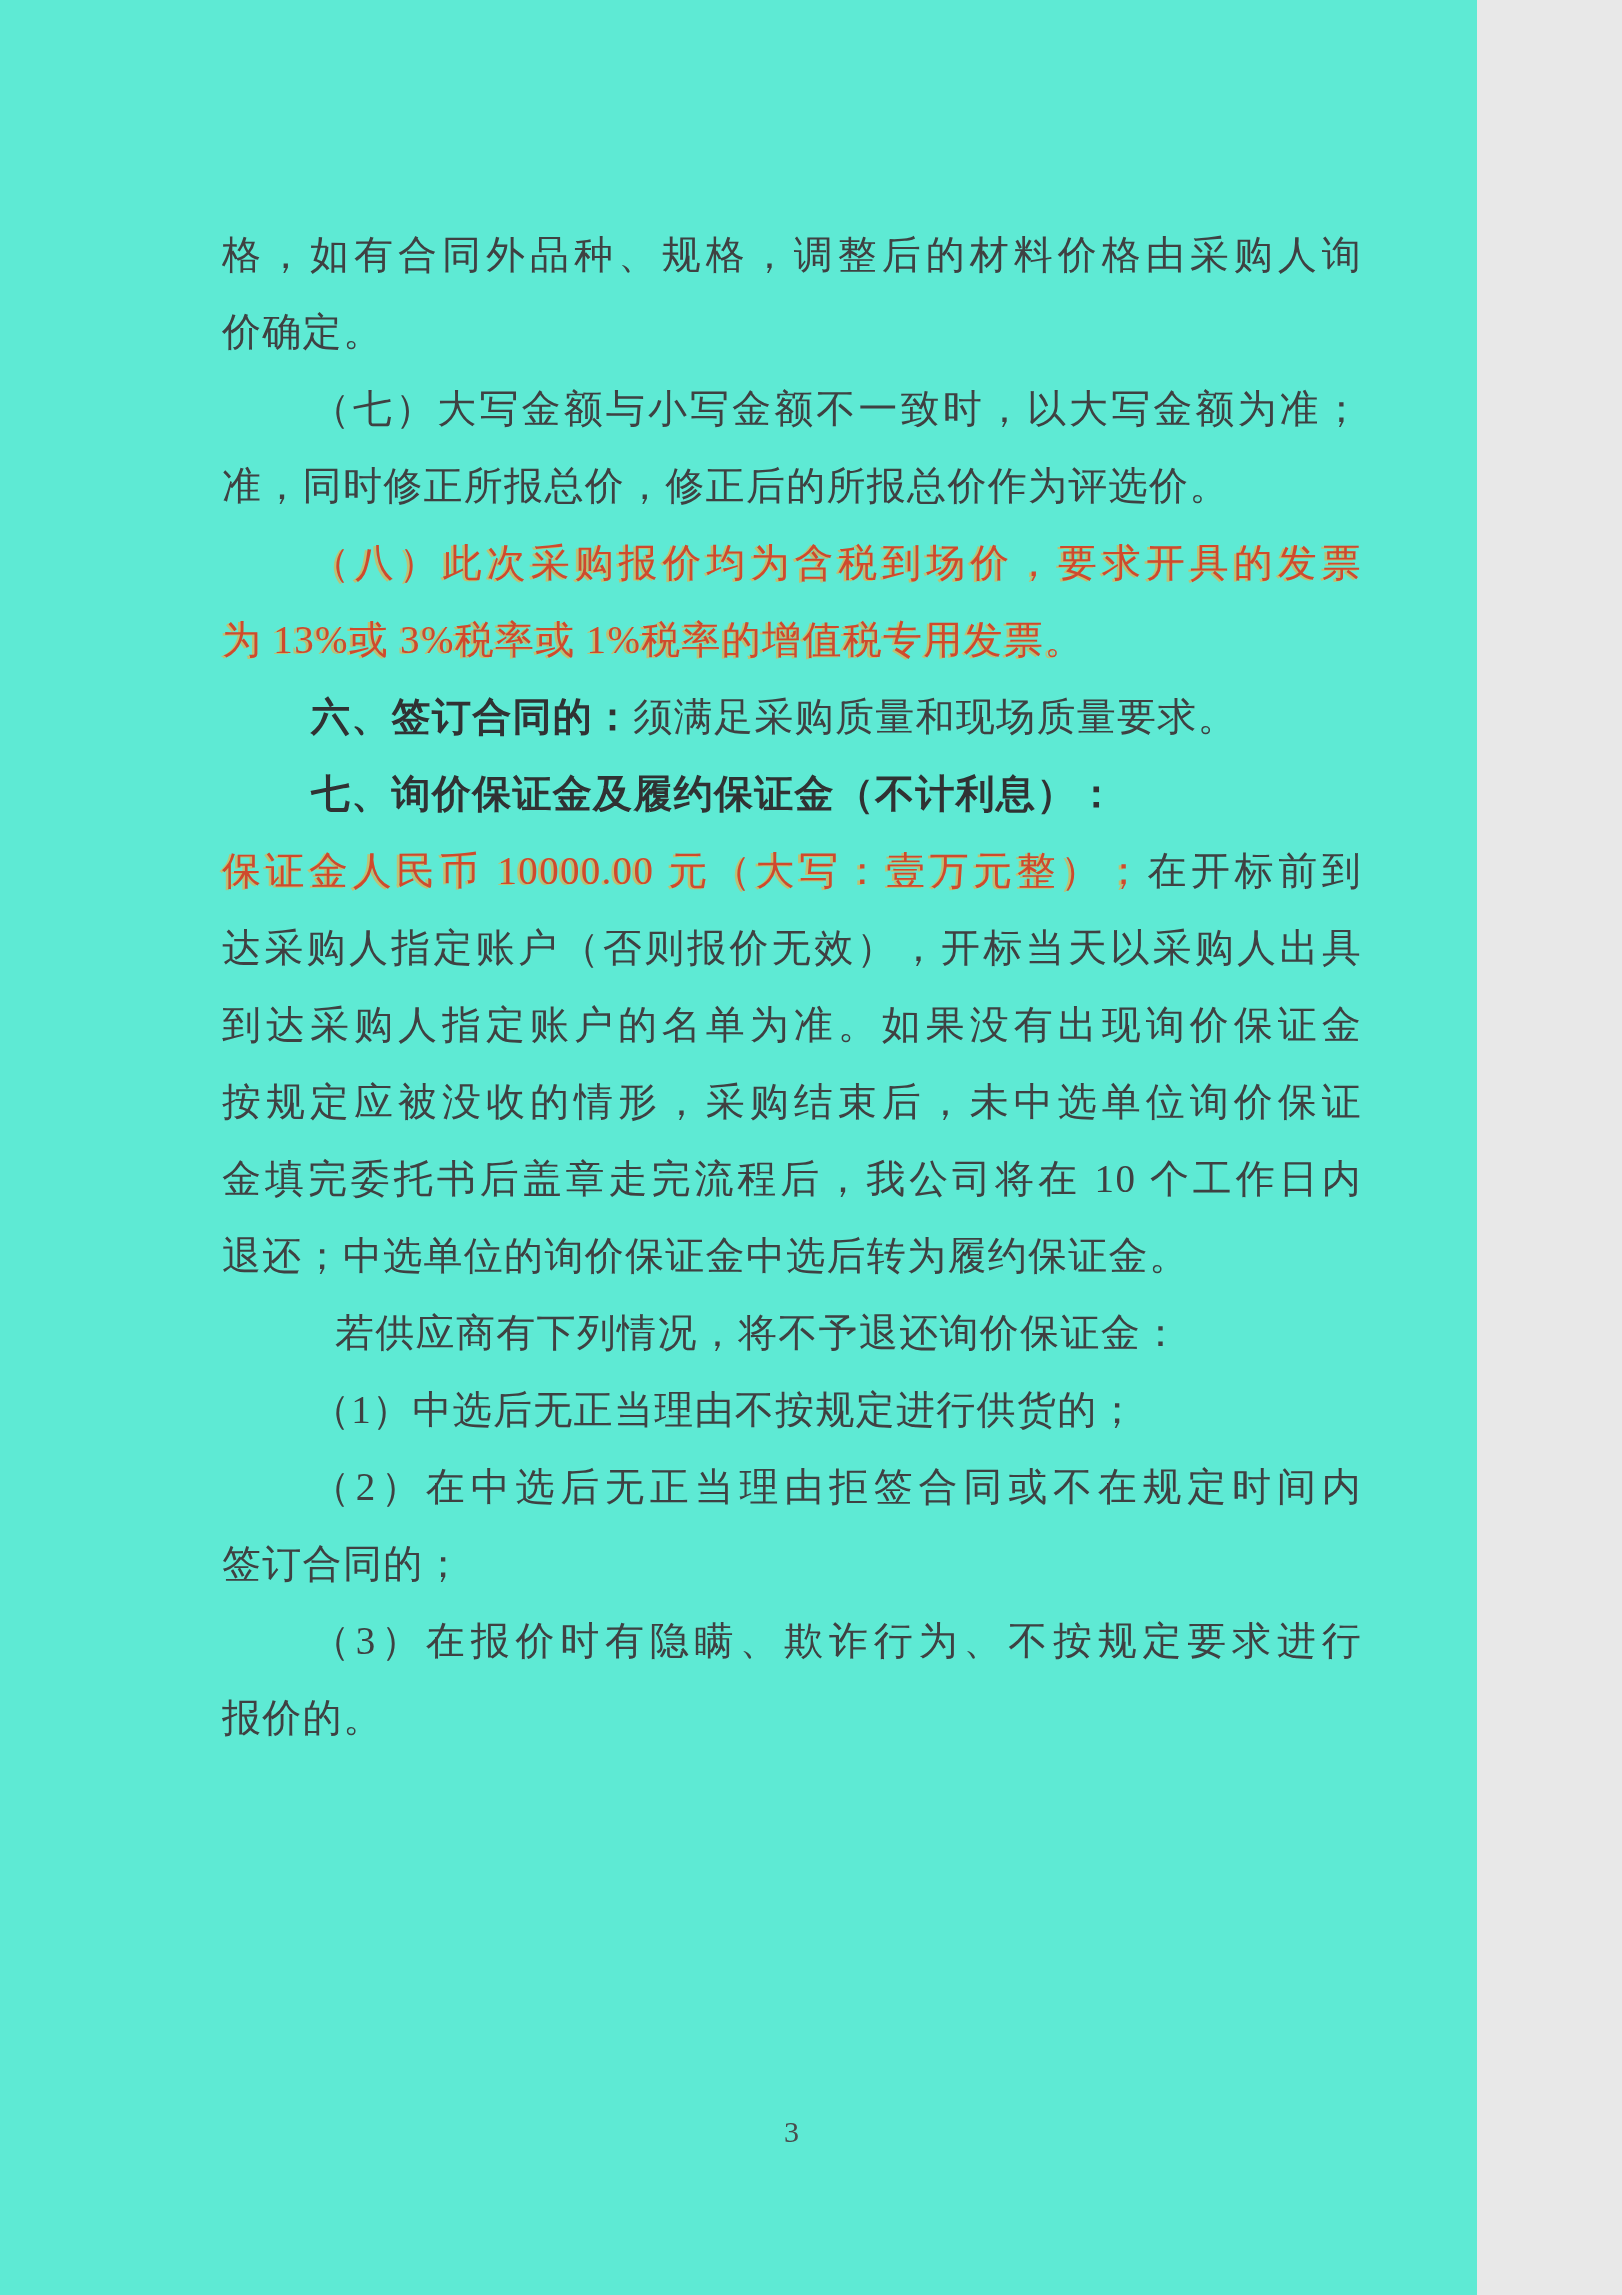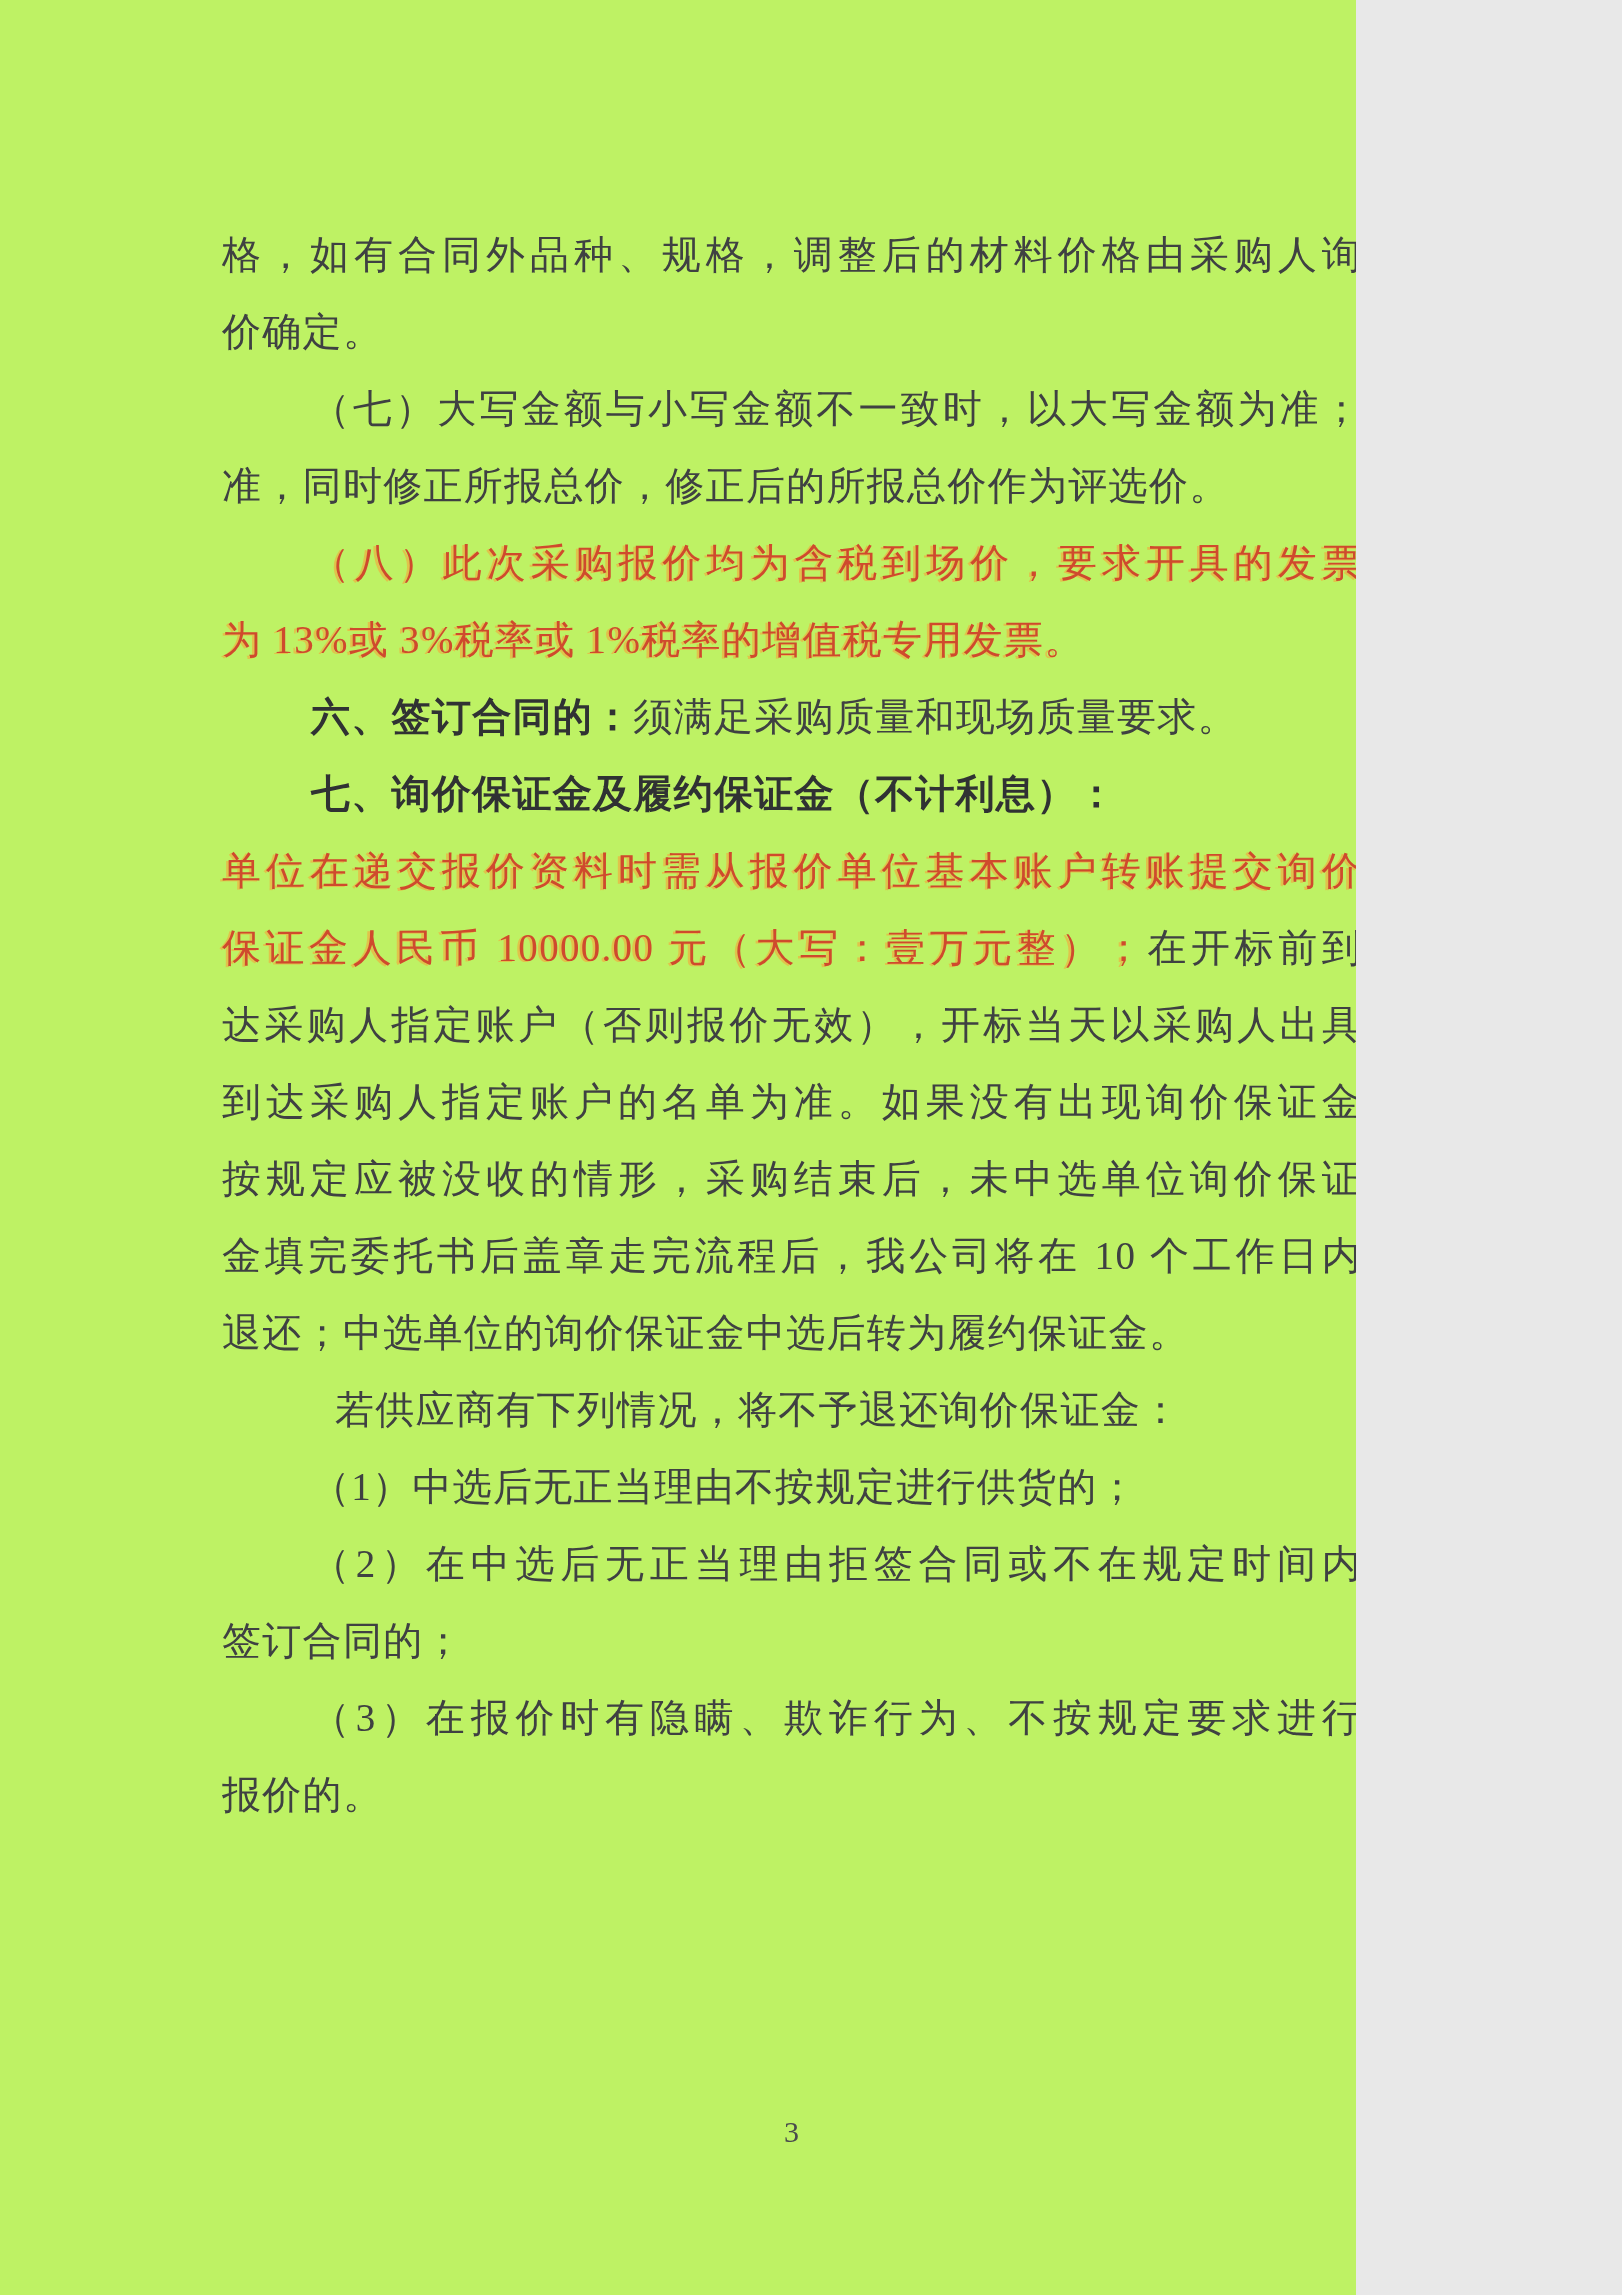--- a/index.html
+++ b/index.html
@@ -1,19 +1,19 @@
 <!DOCTYPE html>
 <html style="font-size:10.5px"><head>
 <meta charset="utf-8">
 <style>
   html,body{margin:0;padding:0;background:#e8e8e8;}
   .page{
     position:relative;
-    width:1356px;height:2295px;
-    background:#bef264;
+    width:1477px;height:2295px;
+    background:#5eead4;
     overflow:hidden;
     font-family:"Liberation Serif","DejaVu Serif",serif;
   }
   .doc-body{
     position:absolute;
     left:222px;top:216px;
     width:1140px;
   }
   .line{
     height:77px;
@@ -64,21 +64,20 @@
 
   <div class="doc-body" id="doc-body">
       <div class="line stretch"><span class="seg normal">格，如有合同外品种、规格，调整后的材料价格由采购人询</span></div>
       <div class="line"><span class="seg normal">价确定。</span></div>
       <div class="line indent2 stretch"><span class="seg normal">（七）大写金额与小写金额不一致时，以大写金额为准；</span></div>
       <div class="line"><span class="seg normal">准，同时修正所报总价，修正后的所报总价作为评选价。</span></div>
       <div class="line indent2 stretch"><span class="seg orange">（八）此次采购报价均为含税到场价，要求开具的发票</span></div>
       <div class="line"><span class="seg orange">为 13%或 3%税率或 1%税率的增值税专用发票。</span></div>
       <div class="line indent2"><span class="seg bold">六、签订合同的：</span><span class="seg normal">须满足采购质量和现场质量要求。</span></div>
       <div class="line indent2"><span class="seg bold">七、询价保证金及履约保证金（不计利息）：</span></div>
-      <div class="line stretch"><span class="seg orange">单位在递交报价资料时需从报价单位基本账户转账提交询价</span></div>
       <div class="line stretch"><span class="seg orange">保证金人民币 10000.00 元（大写：壹万元整）；</span><span class="seg normal">在开标前到</span></div>
       <div class="line stretch"><span class="seg normal">达采购人指定账户（否则报价无效），开标当天以采购人出具</span></div>
       <div class="line stretch"><span class="seg normal">到达采购人指定账户的名单为准。如果没有出现询价保证金</span></div>
       <div class="line stretch"><span class="seg normal">按规定应被没收的情形，采购结束后，未中选单位询价保证</span></div>
       <div class="line stretch"><span class="seg normal">金填完委托书后盖章走完流程后，我公司将在 10 个工作日内</span></div>
       <div class="line"><span class="seg normal">退还；中选单位的询价保证金中选后转为履约保证金。</span></div>
       <div class="line indent3"><span class="seg normal">若供应商有下列情况，将不予退还询价保证金：</span></div>
       <div class="line indent2"><span class="seg normal">（1）中选后无正当理由不按规定进行供货的；</span></div>
       <div class="line indent2 stretch"><span class="seg normal">（2）在中选后无正当理由拒签合同或不在规定时间内</span></div>
       <div class="line"><span class="seg normal">签订合同的；</span></div>

